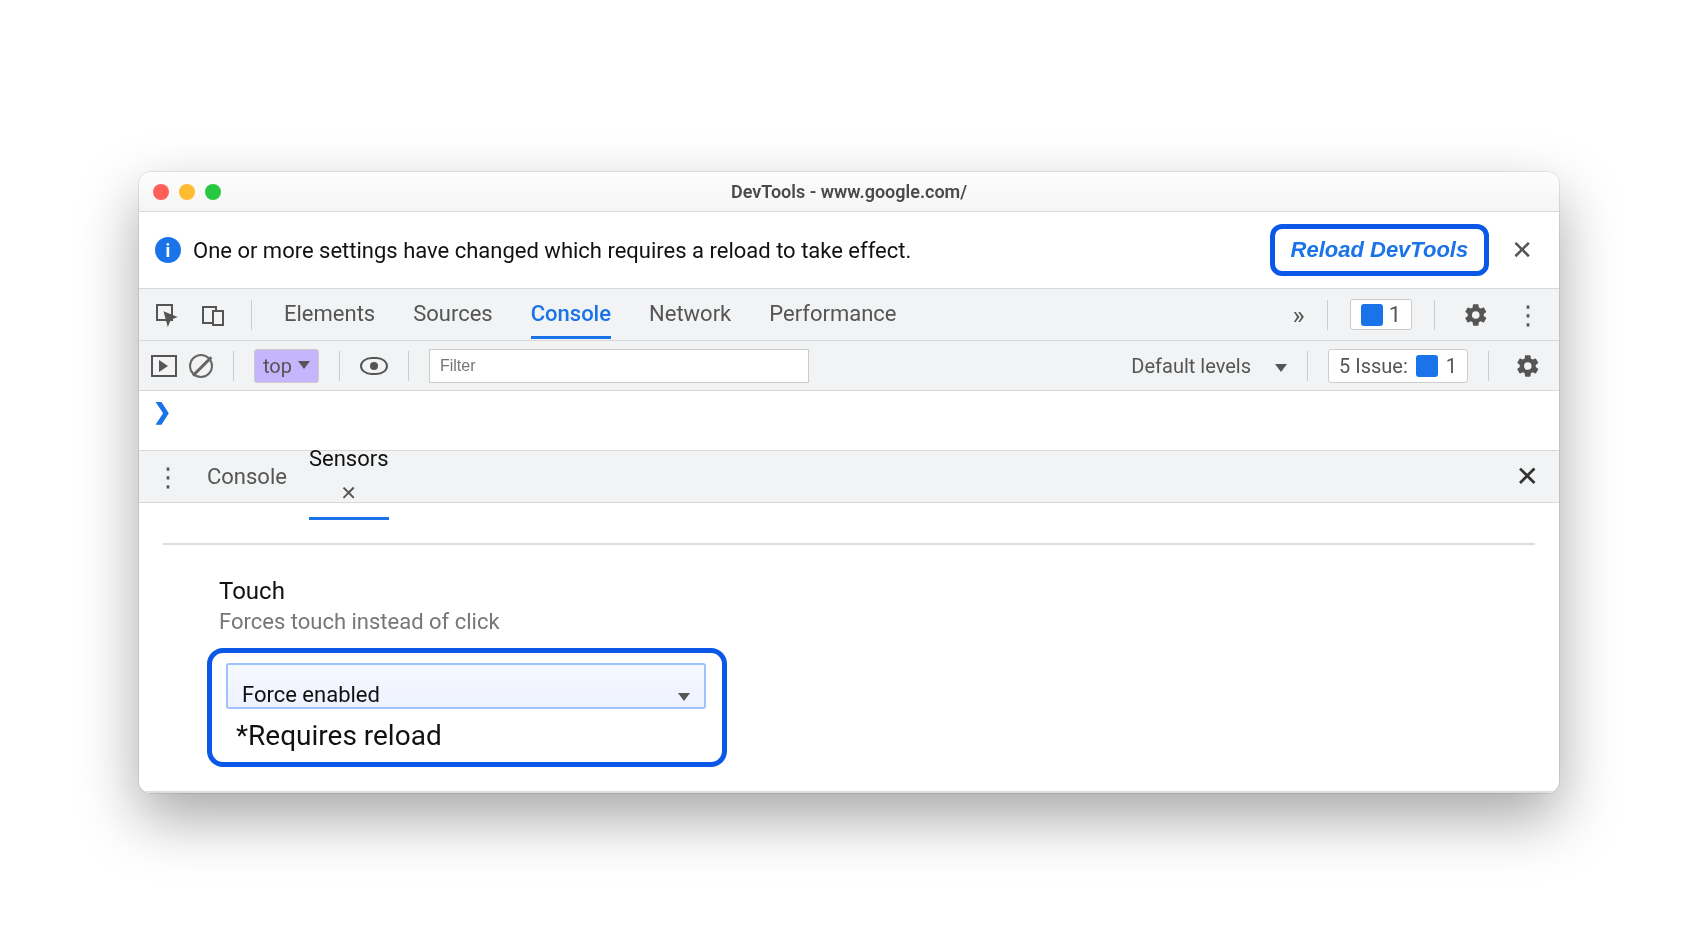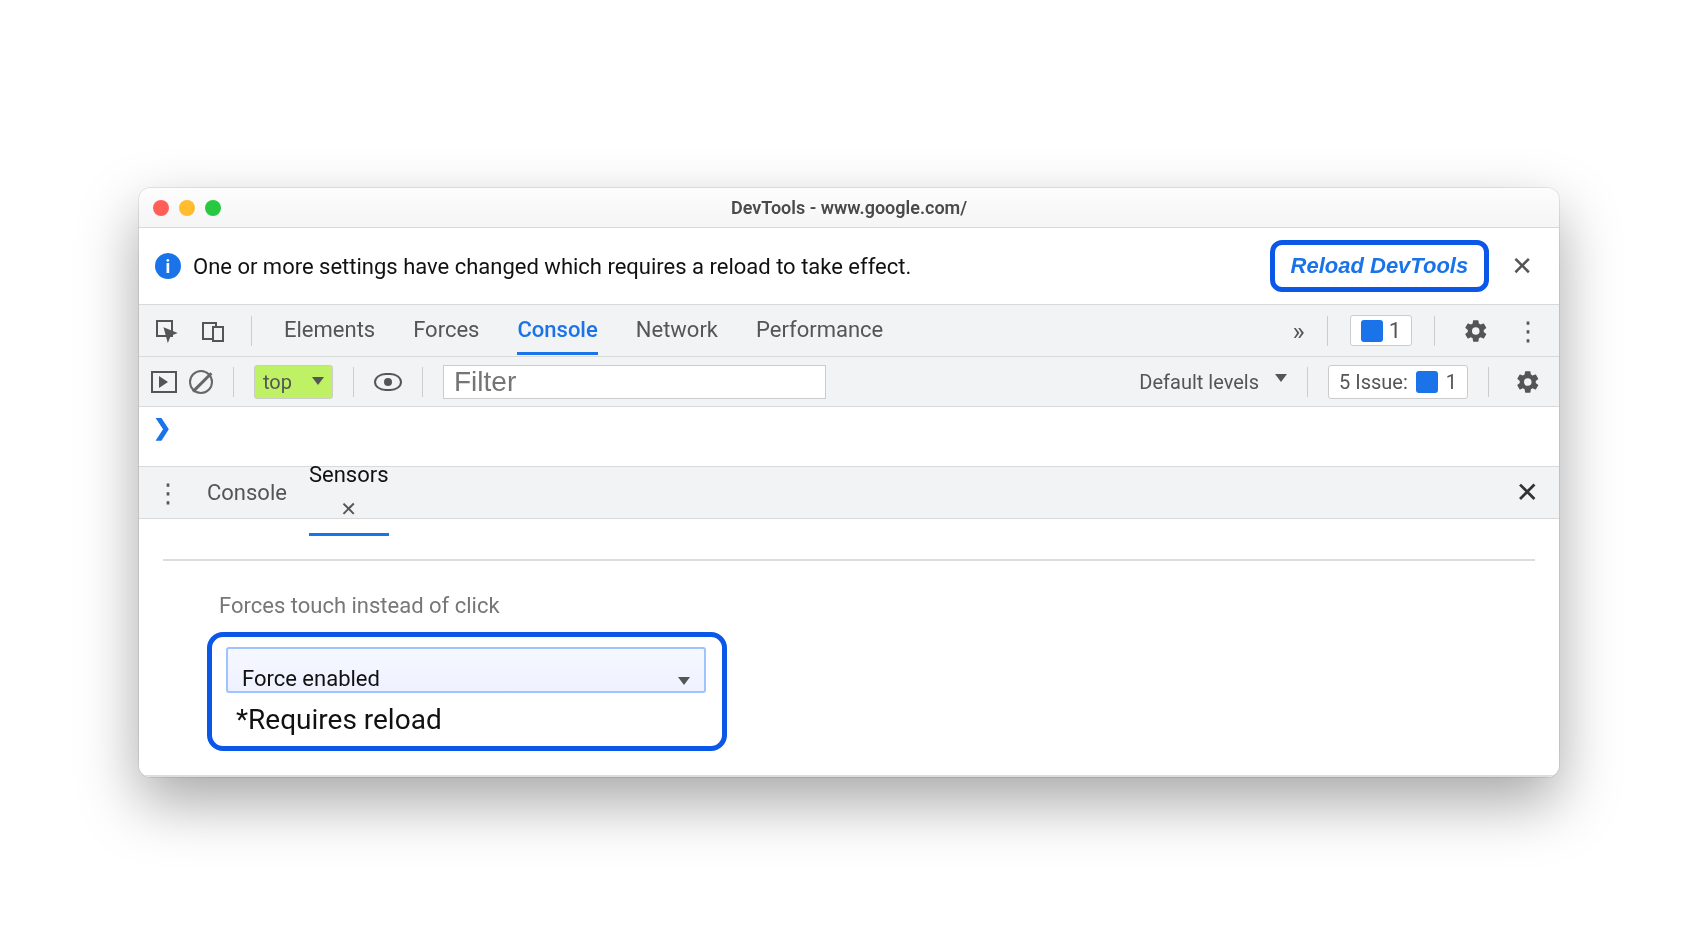--- a/index.html
+++ b/index.html
@@ -173,23 +173,23 @@
   content: '';
   position: absolute;
   left: -2px; top: 9px;
   width: 26px; height: 2.5px;
   background: #666;
   transform: rotate(-45deg);
 }
 .dropdown-pill {
   display: flex;
   align-items: center;
-  gap: 20px;
+  gap: 6px;
   padding: 4px 8px;
-  background: #bef264;
+  background: #c4b5fd;
   border: 1px solid #ccc;
   border-radius: 3px;
   cursor: pointer;
 }
 .tri-down {
   width: 0; height: 0;
   border: 6px solid transparent;
   border-top: 8px solid #555;
   margin-top: 4px;
 }
@@ -207,27 +207,27 @@
   width: 8px; height: 8px;
   background: #555;
   border-radius: 50%;
 }
 .filter-input {
   flex: 0 0 380px;
   height: 34px;
   border: 1px solid #ccc;
   background: #fff;
   padding: 0 10px;
-  font-size: 28px;
+  font-size: 16px;
   color: #555;
 }
 .levels {
   display: flex;
-  align-items: flex-start;
-  gap: 16px;
+  align-items: flex-end;
+  gap: 24px;
   cursor: pointer;
   margin-left: auto;
 }
 .issues-box {
   display: flex;
   align-items: center;
   gap: 8px;
   border: 1px solid #ccc;
   border-radius: 3px;
   background: #fff;
@@ -347,21 +347,21 @@
     </div>
     <div class="tool-icon">
       <svg width="24" height="24" viewBox="0 0 24 24" fill="none" stroke="#555" stroke-width="2">
         <rect x="2" y="4" width="13" height="16"></rect>
         <rect x="12" y="8" width="10" height="14" fill="#f1f3f4"></rect>
       </svg>
     </div>
     <div class="vdiv"></div>
     <div class="tabs">
       <div class="tab">Elements</div>
-      <div class="tab">Forces</div>
+      <div class="tab">Sources</div>
       <div class="tab active">Console</div>
       <div class="tab">Network</div>
       <div class="tab">Performance</div>
     </div>
     <div class="more-tabs">»</div>
     <div class="vdiv"></div>
     <div class="badge-box">
       <div class="chat-icon"></div>
       <span>1</span>
     </div>
@@ -415,20 +415,21 @@
     </div>
     <div class="drawertab active">
       <span>Sensors</span>
       <span style="font-size:20px;color:#555;">✕</span>
     </div>
     <div class="drawer-close">✕</div>
   </div>
 
   <div class="content">
     <div class="hr-top"></div>
+    <div class="section-title">Touch</div>
     <div class="section-sub">Forces touch instead of click</div>
     <div class="highlight-box">
       <div class="select-box">
         <span>Force enabled</span>
         <div class="tri-down"></div>
       </div>
       <div class="reload-note">*Requires reload</div>
     </div>
   </div>
 

